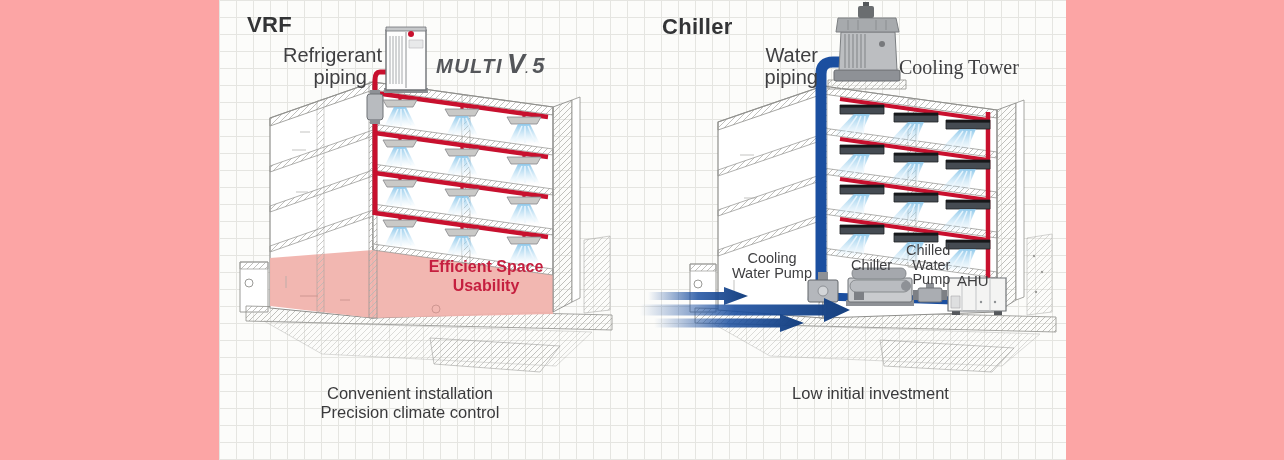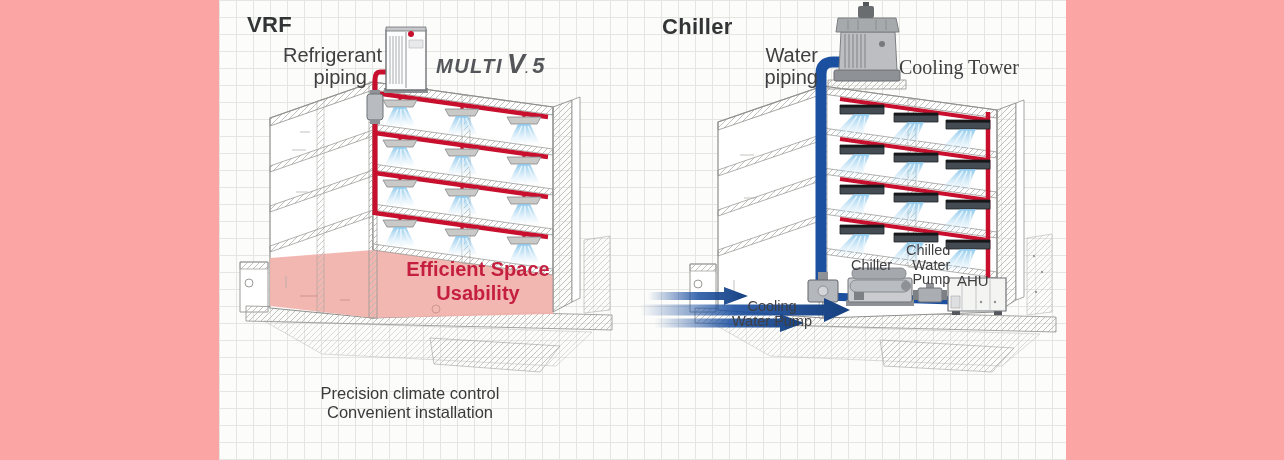--- a/index.html
+++ b/index.html
@@ -8,22 +8,22 @@
   .paper{position:absolute;left:219px;top:0;width:847px;height:460px;background-color:#fcfcfa;
     background-image:linear-gradient(#e5e5e1 1px,transparent 1px),
                      linear-gradient(90deg,#e5e5e1 1px,transparent 1px);
     background-size:17px 17px;}
   svg.scene{position:absolute;left:0;top:0;}
   .title{position:absolute;font-size:22px;font-weight:bold;color:#333436;letter-spacing:.3px;}
   .lbl{position:absolute;color:#3f3f41;font-size:20px;line-height:1.08;white-space:pre-line;}
   .lbl.r{text-align:right;}
   .eq{position:absolute;color:#3f3f41;font-size:14.5px;line-height:1.0;white-space:pre-line;}
   .eq.c{text-align:center;}
-  .hl{position:absolute;left:378px;top:257px;width:200px;text-align:center;font-weight:bold;
-      font-size:20px;color:#c51f3f;white-space:pre-line;line-height:1.2;}
+  .hl{position:absolute;left:378px;top:257px;width:216px;text-align:center;font-weight:bold;
+      font-size:16px;color:#c51f3f;white-space:pre-line;line-height:1.2;}
   .cap{position:absolute;text-align:center;font-size:16.5px;line-height:19px;color:#3a3a3c;}
   .cap div{white-space:nowrap;}
   .brand{position:absolute;left:436px;top:49px;color:#54565a;font-style:italic;font-weight:bold;white-space:nowrap;}
   .brand .m{font-size:20px;letter-spacing:1.5px;}
   .brand .v{font-size:27px;margin-left:4px;}
   .brand .dot{font-size:11px;}
   .brand .five{font-size:22px;margin-left:4px;}
 </style>
 </head>
 <body>
@@ -276,27 +276,28 @@
     <span class="m">MULTI</span><span class="v">V</span><span class="dot">.</span><span class="five">5</span>
   </div>
 
   <div class="hl">Efficient Space
 Usability</div>
 
   <div class="lbl r" style="left:742px;top:45px;width:76px;">Water
 piping</div>
   <div class="lbl" style="left:899px;top:57px;font-family:Liberation Serif, serif;">Cooling Tower</div>
 
-  <div class="eq c" style="left:726px;top:251px;width:92px;margin-top:48px;">Cooling
+  <div class="eq c" style="left:726px;top:251px;width:92px;">Cooling
 Water Pump</div>
   <div class="eq" style="left:851px;top:258px;">Chiller</div>
   <div class="eq" style="left:906px;top:243px;text-align:right;">Chilled
 Water
 Pump</div>
   <div class="eq" style="left:957px;top:257px;font-size:15px;margin-top:16px;">AHU</div>
 
   <div class="cap" style="left:295px;top:384px;width:230px;">
+    <div>Convenient installation</div>
     <div>Precision climate control</div>
-    <div>Convenient installation</div>
   </div>
   <div class="cap" style="left:748px;top:384px;width:245px;">
+    <div>Low initial investment</div>
   </div>
 </div>
 
 </body></html>

